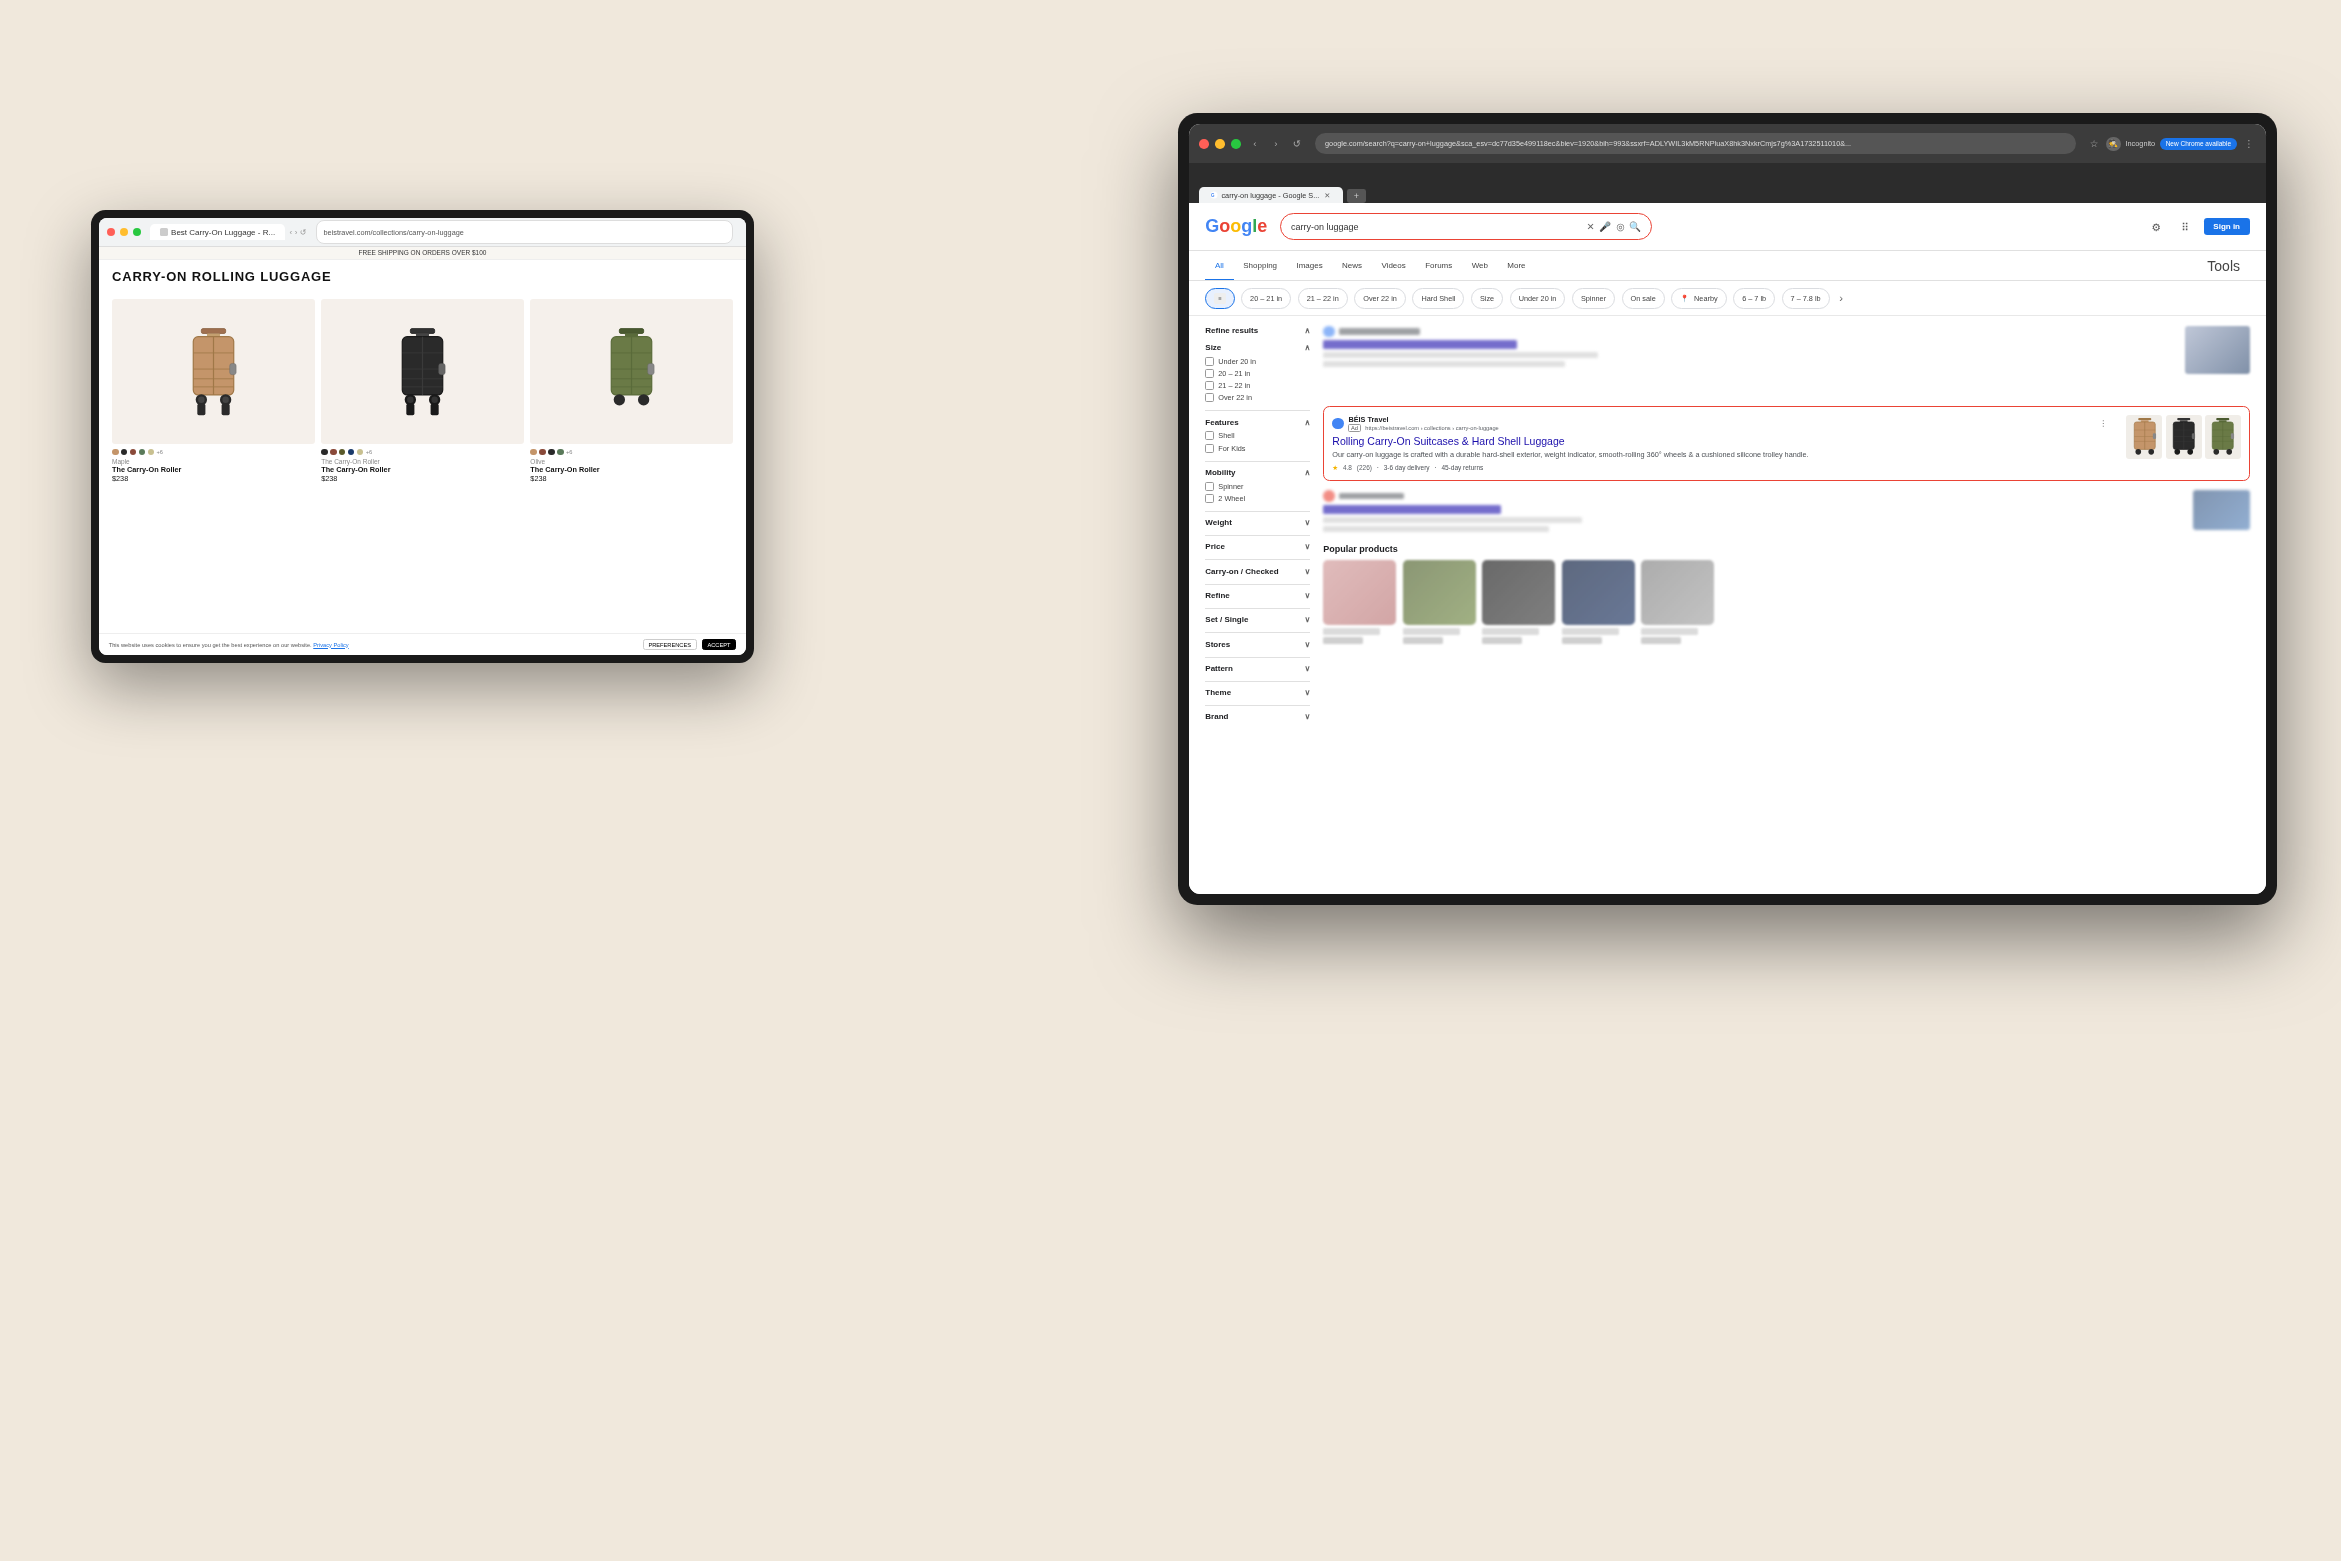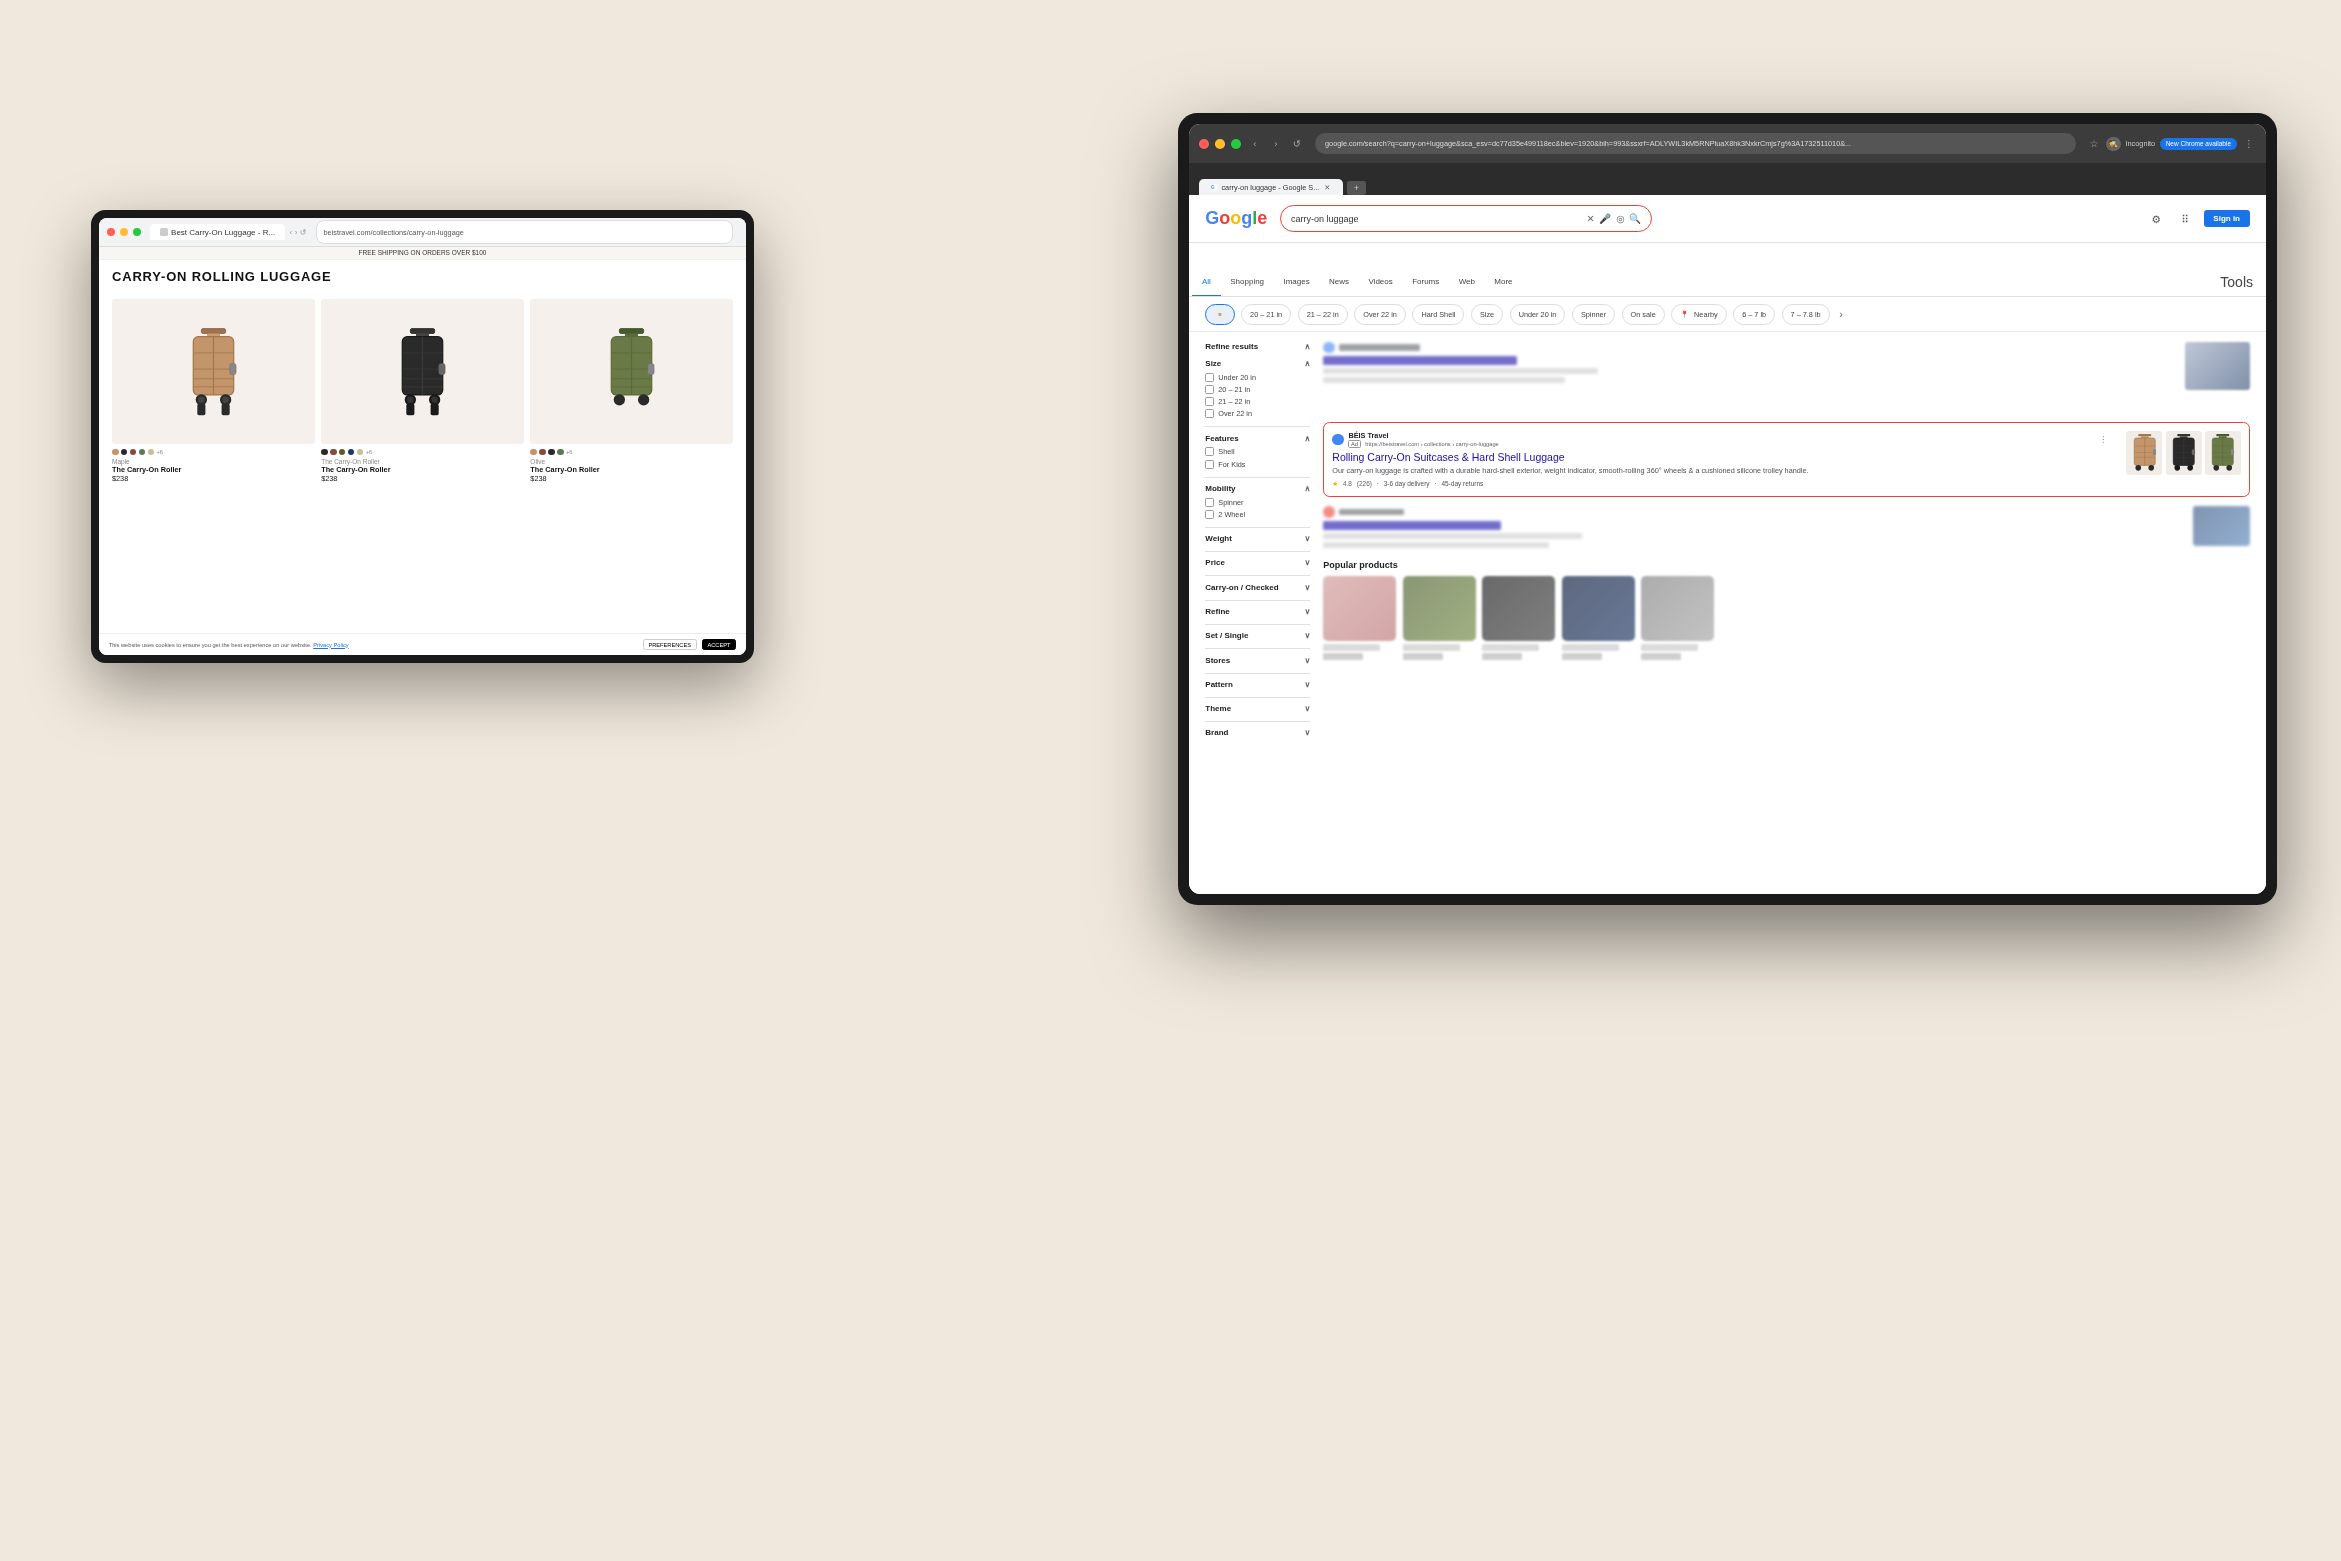--- a/index.html
+++ b/index.html
@@ -317,21 +317,21 @@
     }
     .g-new-chrome-btn {
       background: #1a73e8;
       color: #fff;
       font-size: 6.5px;
       padding: 2.4px 5.7px;
       border-radius: 8px;
       white-space: nowrap;
     }
     .g-tab-bar {
-      height: 32px;
+      height: 40px;
       background: #2c2c2c;
       display: flex;
       align-items: flex-end;
       padding: 0 9.7px;
     }
     .g-tab {
       background: #f1f3f4;
       border-radius: 4.8px 4.8px 0 0;
       padding: 3.2px 11.3px;
       font-size: 7.3px;
@@ -420,24 +420,23 @@
       color: #fff;
       border-radius: 3.2px;
       padding: 4px 9.7px;
       font-size: 8px;
       font-weight: 600;
       cursor: pointer;
     }
     
     .g-search-tabs {
       display: flex;
-      padding: 0 3px;
+      padding: 0 16px;
       border-bottom: 0.8px solid #e0e0e0;
       gap: 0;
-      margin-top: 24px;
     }
     .g-search-tab {
       padding: 6.5px 9.7px;
       font-size: 8px;
       color: #444;
       cursor: pointer;
       display: flex;
       align-items: center;
       gap: 3.2px;
     }

